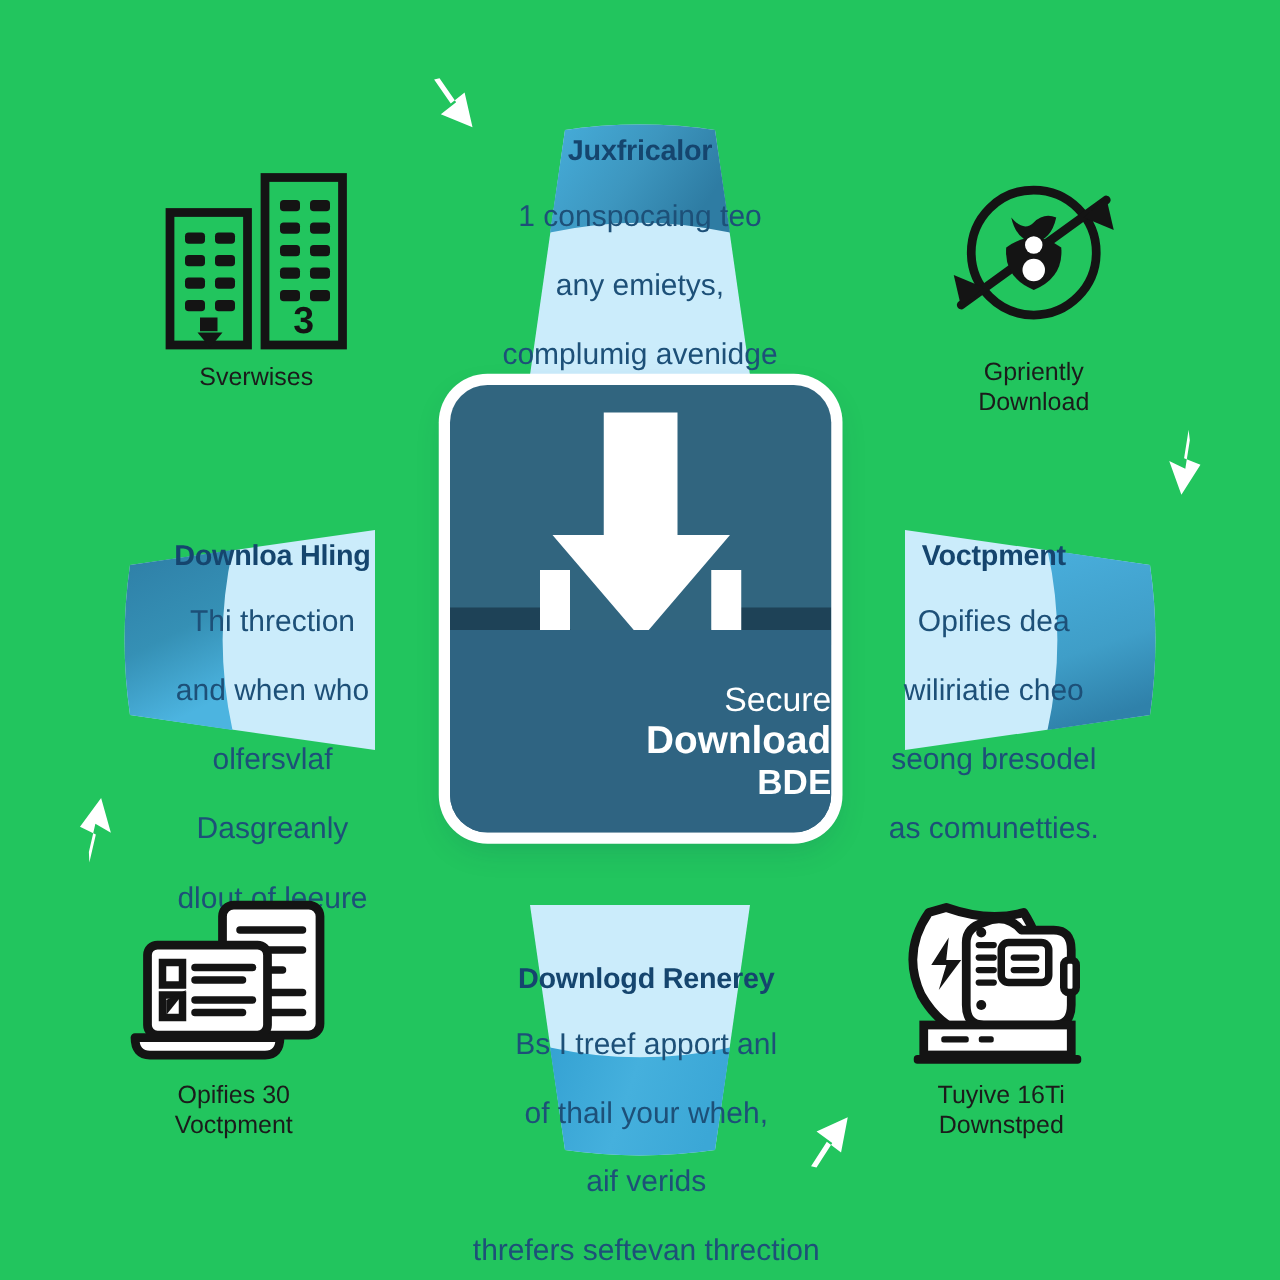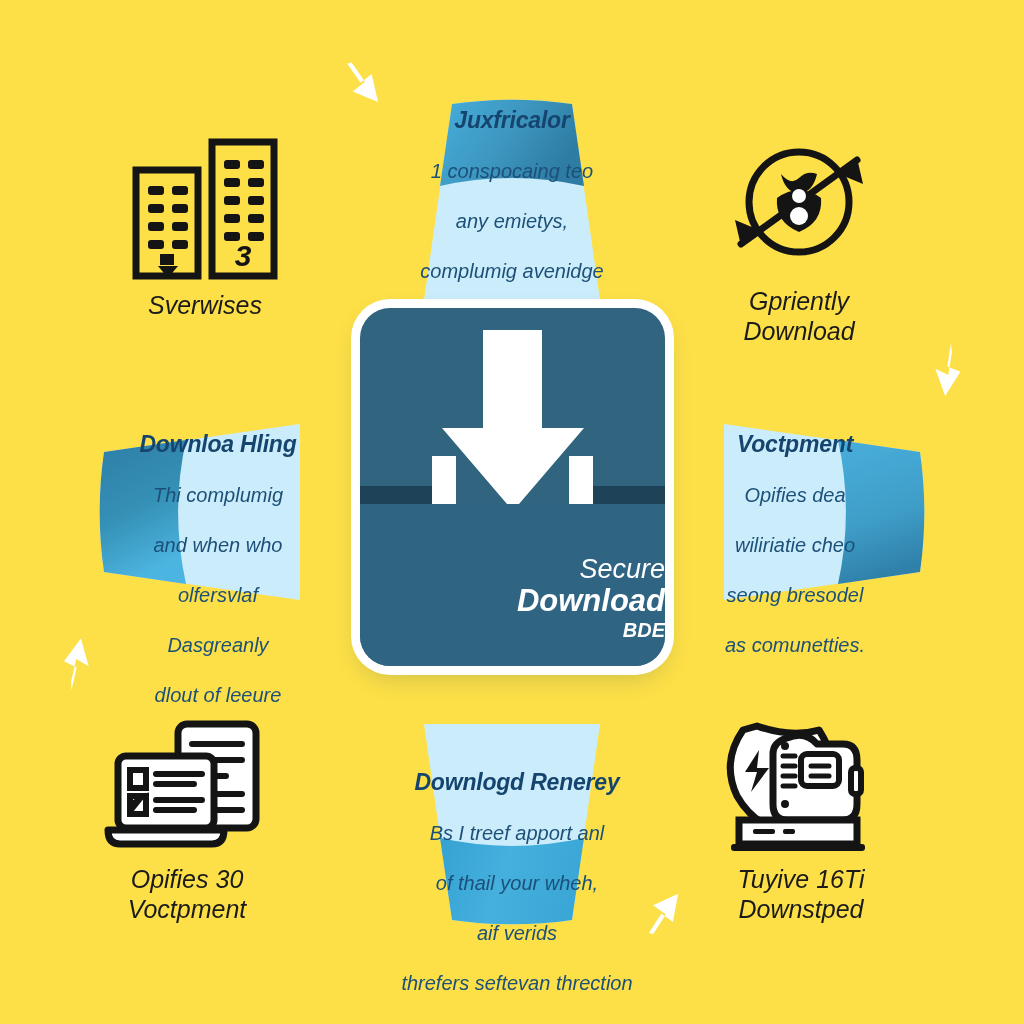--- a/index.html
+++ b/index.html
@@ -10,22 +10,21 @@
   body {
     width: 1024px;
     height: 1024px;
     overflow: hidden;
     font-family: "Liberation Sans", sans-serif;
   }
   #infographic {
     position: relative;
     width: 1024px;
     height: 1024px;
-    background: #fde047;
-    font-style: italic;
+    background: #22c55e;
   }
   #diagram-svg {
     position: absolute;
     left: 0;
     top: 0;
     width: 1024px;
     height: 1024px;
   }
 
   
@@ -37,21 +36,21 @@
   }
   .wedge-title {
     font-weight: bold;
     font-size: 23px;
     line-height: 1.12;
     color: #15456e;
     letter-spacing: -0.2px;
     margin-bottom: 4px;
   }
   .wedge-body {
-    font-size: 20px;
+    font-size: 24px;
     line-height: 1.30;
     color: #1d5078;
     margin-top: 24px;
   }
 
   #wedge-text-top    { left: 352px; top: 108px;  width: 320px; }
   #wedge-text-bottom { left: 352px; top: 770px;  width: 330px; }
   #wedge-text-left   { left: 92px;  top: 432px;  width: 252px; }
   #wedge-text-right  { left: 670px; top: 432px;  width: 250px; }
 
@@ -70,42 +69,42 @@
   #center-card-label {
     position: absolute;
     left: 0;
     right: 0;
     bottom: 24px;
     text-align: right;
     color: #ffffff;
   }
   .cc-line1 { font-size: 27px; line-height: 1.12; }
   .cc-line2 { font-size: 31px; font-weight: bold; line-height: 1.12; }
-  .cc-line3 { font-size: 20px; font-weight: bold; line-height: 1.15; }
+  .cc-line3 { font-size: 28px; font-weight: bold; line-height: 1.15; }
 
   
   .corner {
     position: absolute;
     width: 210px;
     text-align: center;
   }
   .corner-icon {
     height: 150px;
     display: flex;
     align-items: flex-end;
     justify-content: center;
   }
   .corner-label {
     margin-top: 8px;
-    font-size: 25px;
+    font-size: 20px;
     line-height: 1.2;
     color: #1b1b1b;
   }
   #corner-tl { left: 100px; top: 132px; }
-  #corner-tr { left: 694px; top: 128px; }
+  #corner-tr { left: 722px; top: 128px; }
   #corner-bl { left: 82px;  top: 706px; }
   #corner-br { left: 696px; top: 706px; }
 </style>
 </head>
 <body>
 
 <div id="infographic">
 
   <svg id="diagram-svg" viewBox="0 0 1024 1024">
     <defs>
@@ -207,21 +206,21 @@
   <div class="wedge-text" id="wedge-text-bottom">
     <div class="wedge-title">Downlogd Renerey</div>
     <div class="wedge-body">Bs I treef apport anl</div>
     <div class="wedge-body">of thail your wheh,</div>
     <div class="wedge-body">aif verids</div>
     <div class="wedge-body">threfers seftevan threction</div>
   </div>
 
   <div class="wedge-text" id="wedge-text-left">
     <div class="wedge-title">Downloa Hling</div>
-    <div class="wedge-body">Thi complumig</div>
+    <div class="wedge-body">Thi threction</div>
     <div class="wedge-body">and when who</div>
     <div class="wedge-body">olfersvlaf</div>
     <div class="wedge-body">Dasgreanly</div>
     <div class="wedge-body">dlout of leeure</div>
   </div>
 
   <div id="center-card">
     <svg viewBox="0 0 305 358" width="305" height="358">
 
       <path d="M0 178 h85 l18 28 h99 l18 -28 h85 v30 H0 Z" fill="#1e4257"></path>

